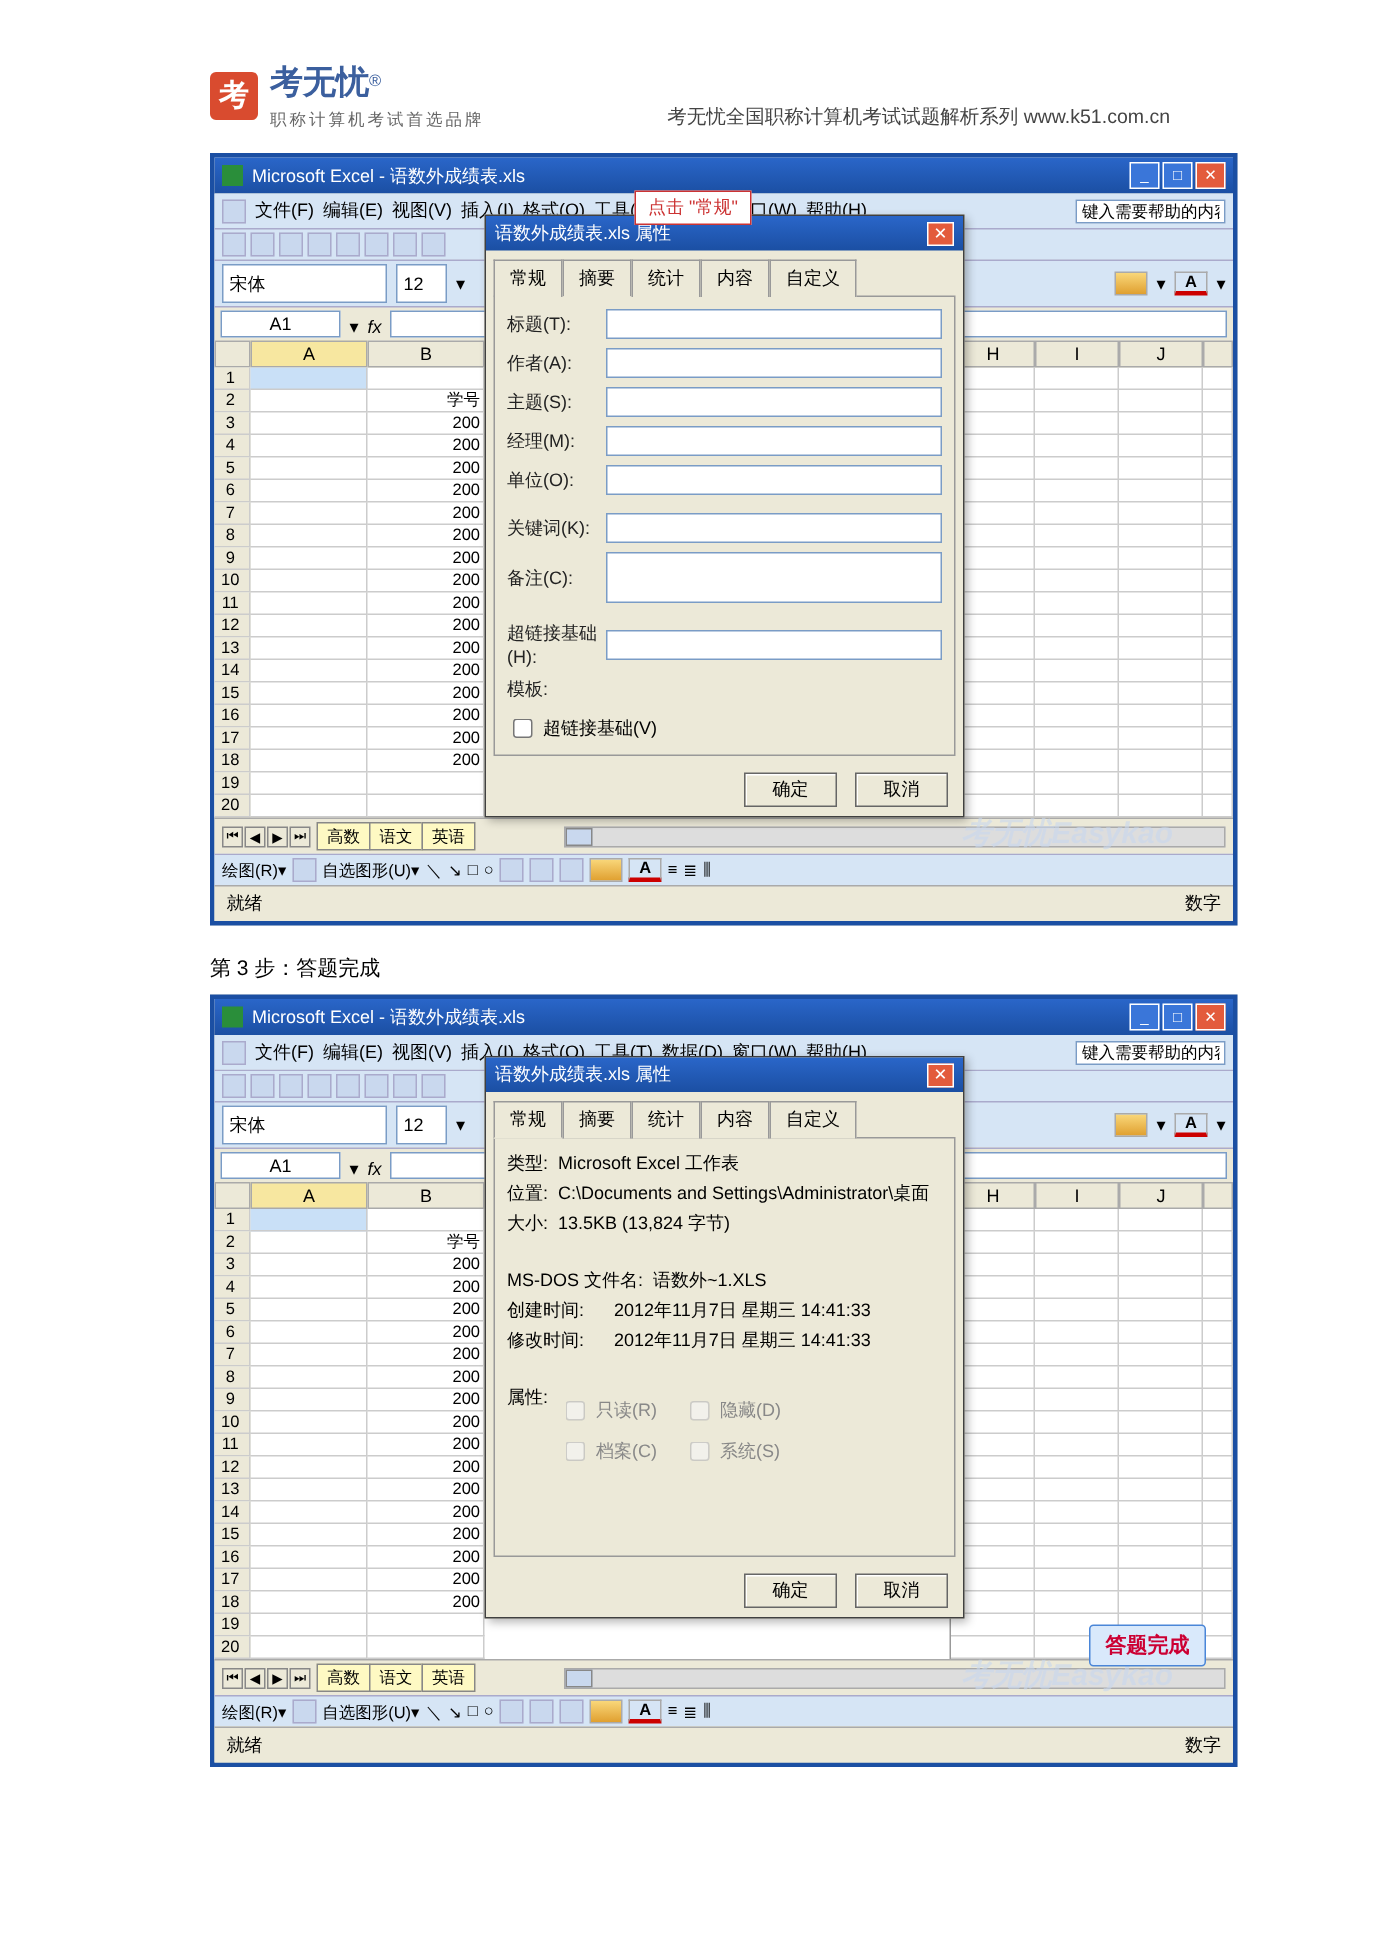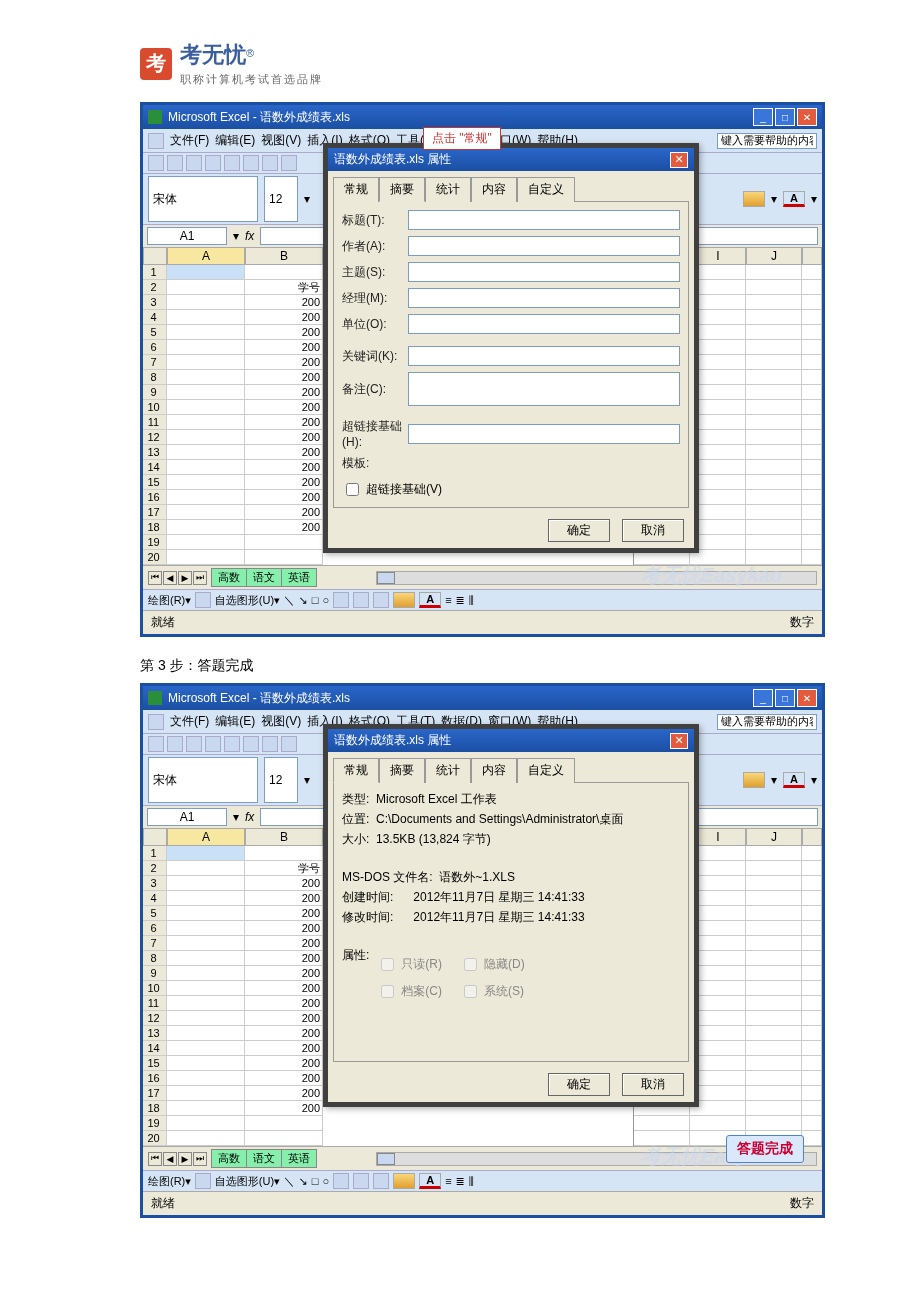--- a/index.html
+++ b/index.html
@@ -18,81 +18,82 @@
   .titlebar .spacer { flex:1; }
   .winbtns { display:flex; gap:2px; }
   .winbtn { width:20px; height:18px; border:1px solid #fff; display:flex; align-items:center; justify-content:center; font-size:10px; background:#3a76d9; color:#fff; }
   .winbtn.close { background:#e35b3c; }
   .menubar { background:#d6e5f5; padding:3px 5px; display:flex; gap:6px; font-size:12px; align-items:center; position:relative; }
   .help-input { border:1px solid #7a9cc6; padding:1px 3px; font-size:11px; background:#fff; margin-left:auto; width:100px; }
   .callout { background:#fff; border:1px solid #c33; color:#c33; padding:2px 8px; font-size:12px; position:absolute; top:-2px; left:280px; z-index:5; }
   .toolbar { background:#d6e5f5; padding:2px 5px; display:flex; align-items:center; gap:3px; border-top:1px solid #aac; }
   .tbicon { width:16px; height:16px; background:#c9d8ee; border:1px solid #aac; }
   .fontrow { background:#d6e5f5; padding:2px 5px; display:flex; align-items:center; gap:6px; border-top:1px solid #aac; }
-  .fontrow select, .fontrow input { border:1px solid #7a9cc6; font-size:12px; padding:15px 4px; background:#fff; }
+  .fontrow select, .fontrow input { border:1px solid #7a9cc6; font-size:12px; padding:5px 4px; background:#fff; }
   .fill-swatch { width:22px; height:16px; background:linear-gradient(#f9d77a,#e0a030); border:1px solid #aaa; }
   .a-swatch { width:22px; height:16px; border:1px solid #aaa; display:flex; align-items:center; justify-content:center; font-size:11px; font-weight:bold; color:#000; border-bottom:3px solid #c00; }
-  .cellref { background:#ece9d8; padding:2px 4px; display:flex; align-items:center; gap:6px; border-top:1px solid #aac; }
+  .cellref { background:#ece9d8; padding:2px 4px; display:flex; align-items:flex-end; gap:6px; border-top:1px solid #aac; }
   .cellref input { border:1px solid #7a9cc6; font-size:12px; padding:1px 4px; background:#fff; }
   .fx-label { font-style:italic; }
   .sheet-area { display:flex; background:#fff; }
   .sheet-left { width:185px; }
   .colhdr { height:18px; background:#ece9d8; border:1px solid #aaa; text-align:center; font-size:12px; line-height:16px; }
   .rownum { width:24px; text-align:center; }
   .cellw { width:78px; }
   .cell { height:15px; border-right:1px solid #ccc; border-bottom:1px solid #ccc; font-size:11px; text-align:right; padding-right:2px; line-height:14px; }
   .cell.sel { background:#c9e0f7; }
   .colA-hdr { background:#f7e7a0; }
   .sheet-right { border-left:1px solid #999; }
-  .dlg { position:absolute; background:#ece9d8; border:5px solid #404040; box-shadow:2px 2px 6px rgba(0,0,0,.3); width:376px; }
+  .dlg { position:absolute; background:#ece9d8; border:1px solid #404040; box-shadow:2px 2px 6px rgba(0,0,0,.3); width:320px; }
   .dlg-title { background:linear-gradient(#2a66c9,#1b4fa3); color:#fff; padding:3px 6px; font-size:12px; display:flex; align-items:center; }
   .dlg-title .spacer { flex:1; }
   .dlg-close { width:18px; height:16px; background:#e35b3c; color:#fff; display:flex; align-items:center; justify-content:center; font-size:11px; border:1px solid #fff; }
   .dlg-tabs { display:flex; padding:5px 5px 0 5px; gap:0; }
   .dlg-tab { padding:3px 10px; font-size:12px; border:1px solid #999; border-bottom:none; background:#ece9d8; position:relative; top:1px; }
   .dlg-tab.active { background:#ece9d8; border-bottom:1px solid #ece9d8; z-index:2; }
   .dlg-body { border:1px solid #999; margin:0 5px 5px 5px; padding:8px; background:#ece9d8; font-size:12px; min-height:280px; }
   .form-row { display:flex; align-items:center; margin-bottom:6px; gap:4px; }
   .form-row label { width:62px; color:#222; }
   .form-row input[type=text], .form-row textarea { flex:1; border:1px solid #7a9cc6; padding:2px; font-size:12px; background:#fff; }
   .form-row textarea { height:34px; resize:none; }
   .dim-label { color:#888; }
   .chk { display:flex; align-items:center; gap:4px; font-size:12px; margin-top:8px; }
   .chk input { width:13px; height:13px; }
   .dlg-btns { display:flex; justify-content:flex-end; gap:12px; padding:6px 10px; }
   .dlg-btn { padding:2px 18px; font-size:12px; border:1px solid #666; background:#ece9d8; box-shadow:1px 1px 0 #fff inset; }
   .general-body .info-line { margin-bottom:3px; }
   .sheet-tabs-row { background:#ece9d8; padding:2px 5px; display:flex; align-items:center; border-top:1px solid #aaa; font-size:11px; position:relative; }
   .sheet-tab-nav { display:flex; gap:1px; margin-right:4px; }
   .sheet-tab-nav span { width:14px; height:14px; border:1px solid #888; background:#ece9d8; display:flex; align-items:center; justify-content:center; font-size:9px; }
-  .sheet-tab { padding:1px 6px; border:1px solid #888; background:#86efac; margin-right:-1px; }
+  .sheet-tab { padding:1px 6px; border:1px solid #888; background:#fef9c3; margin-right:-1px; }
   .hscroll-track { flex:1; height:14px; margin-left:60px; background:#ddd; border:1px solid #aaa; position:relative; }
   .hscroll-thumb { position:absolute; left:0; width:18px; height:12px; background:#c9d8ee; border:1px solid #888; }
   .draw-toolbar { background:#d6e5f5; padding:2px 5px; display:flex; align-items:center; gap:4px; font-size:11px; border-top:1px solid #aac; flex-wrap:nowrap; overflow:hidden; }
   .statusbar { background:#ece9d8; padding:3px 8px; display:flex; border-top:1px solid #aaa; font-size:12px; }
   .statusbar .spacer { flex:1; }
   .watermark { position:absolute; right:40px; bottom:45px; color:#c9d8ee; font-size:20px; font-style:italic; font-weight:bold; opacity:.6; pointer-events:none; }
-  .answer-done { position:absolute; right:18px; bottom:52px; background:#d9e9fb; border:1px solid #4a86d8; color:#c03; padding:4px 10px; font-size:14px; font-weight:bold; border-radius:3px; }
+  .answer-done { position:absolute; right:18px; bottom:64px; background:#d9e9fb; border:1px solid #4a86d8; color:#c03; padding:4px 10px; font-size:14px; font-weight:bold; border-radius:3px; }
   .grid-cells { display:grid; grid-template-columns:24px 78px 78px; }
   .right-cols { display:grid; grid-template-columns:56px 56px 56px 20px; }
   .right-cols .colhdr { font-size:12px; }
   .file-icon { width:32px; height:32px; background:#2a8e3a; margin-right:10px; }
   .info-header { display:flex; align-items:center; margin-bottom:10px; }
 </style>
 </head>
 <body>
 
 <div class="logo-row">
   <div class="logo">
     <div class="logo-icon">考</div>
     <div>
       <span class="logo-text">考无忧</span><span class="logo-r">®</span>
       <div class="logo-sub">职称计算机考试首选品牌</div>
     </div>
   </div>
+  <div class="hdr-right">考无忧全国职称计算机考试试题解析系列 www.k51.com.cn</div>
 </div>
 
 <div class="excel-window">
   <div class="titlebar">
     <span class="icon"></span>
     <span>Microsoft Excel - 语数外成绩表.xls</span>
     <span class="spacer"></span>
     <div class="winbtns">
       <div class="winbtn">_</div>
       <div class="winbtn">□</div>

